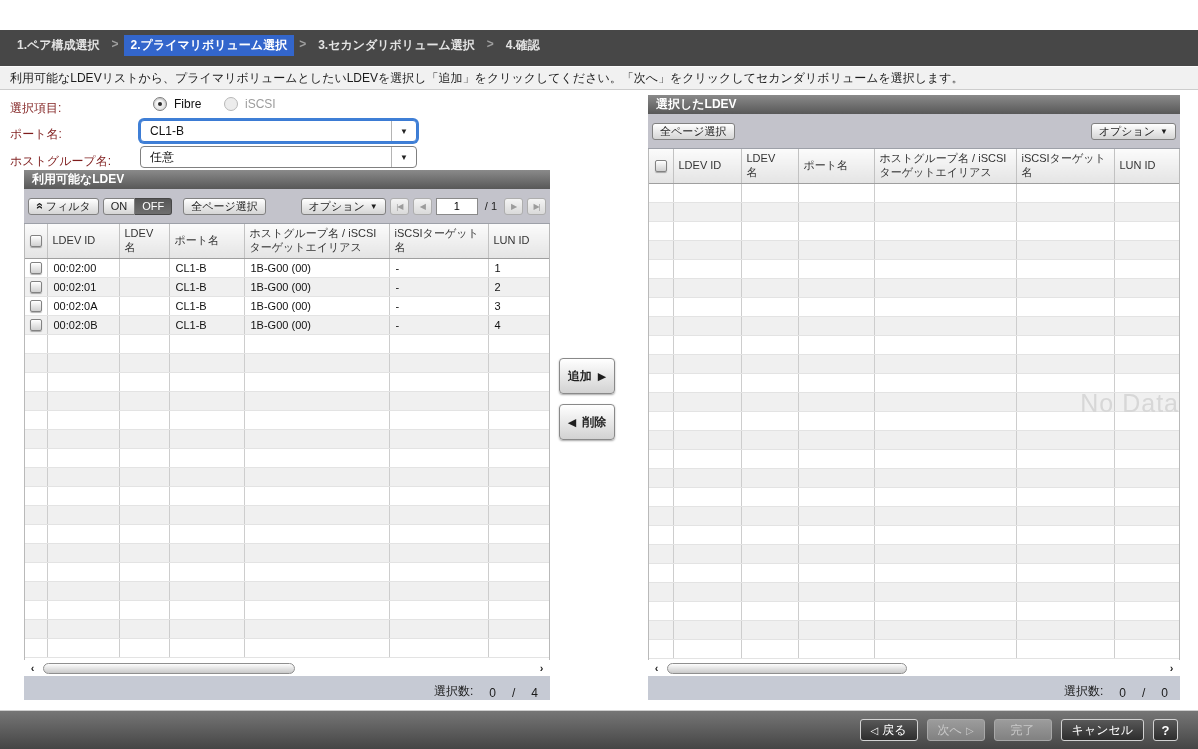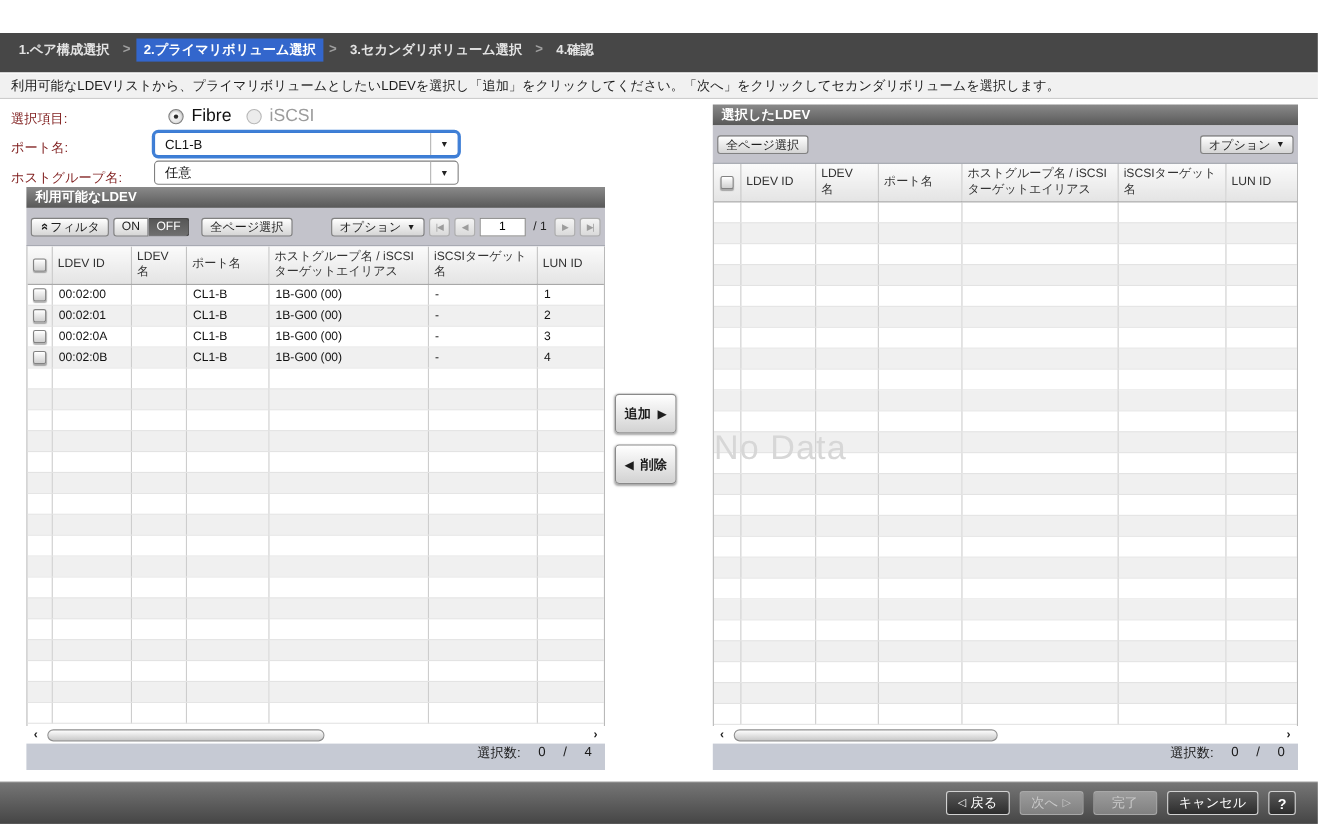--- a/index.html
+++ b/index.html
@@ -29,21 +29,21 @@
   .step.active{background:var(--active-step-bg,#3366cc);color:#fff}
   .crumb-sep{color:#9f9f9f;padding:2px 5px}
 
   
   .instruction{position:absolute;left:0;top:66px;right:0;height:24px;background:#f1f1f1;
     border-top:1px solid #fbfbfb;border-bottom:1px solid #cdcdcd;
     font-size:12px;color:#1c1c1c;display:flex;align-items:center;padding:0 10px;white-space:nowrap}
 
   
   .flabel{position:absolute;font-size:12px;color:#7f1d1d;white-space:nowrap}
-  .radio{position:absolute;display:flex;align-items:center;gap:7px;font-size:16px;color:#111;cursor:pointer}
+  .radio{position:absolute;display:flex;align-items:center;gap:7px;font-size:12px;color:#111;cursor:pointer}
   .rdot{width:14px;height:14px;border-radius:50%;border:1px solid #7d7d7d;
     background:radial-gradient(circle at 35% 30%,#fff,#d8d8d8);box-shadow:inset 0 1px 2px rgba(0,0,0,.25);position:relative}
   .radio.sel .rdot::after{content:"";position:absolute;inset:4px;border-radius:50%;background:#2b2b2b}
   .radio.disabled{color:#9c9c9c}
   .radio.disabled .rdot{border-color:#b8b8b8;background:#ececec;box-shadow:none}
   .dd{position:absolute;height:22px;width:277px;background:#fff;border:1px solid #808080;
     border-radius:4px;display:flex;align-items:center;font-size:12px;color:#111;cursor:pointer}
   .dd .txt{flex:1;padding-left:9px;white-space:nowrap;overflow:hidden}
   .dd .arrow{width:25px;align-self:stretch;border-left:1px solid #b4b4b4;
     display:flex;align-items:center;justify-content:center;font-size:8px;color:#222}
@@ -53,21 +53,21 @@
   .panel{position:absolute;display:flex;flex-direction:column}
   .panel.left{left:24px;top:170px;width:526px;height:530px}
   .panel.right{left:648px;top:95px;width:532px;height:605px}
   .panel-title{height:19px;background:linear-gradient(var(--panel-header-bg,#8a8a8a),#585858);
     color:#fff;font-size:12px;font-weight:bold;display:flex;align-items:center;padding:0 8px;flex:none}
   .panel-toolbar{height:20px;background:#c3c3cb;display:flex;align-items:center;gap:4px;
     padding:17px 4px;border-bottom:1px solid #9da0a8;flex:none}
   .tablewrap{flex:1;overflow:hidden;background:#fff;position:relative;
     border-left:1px solid #b9b9b9;border-right:1px solid #b9b9b9}
   .hscroll{height:16px;background:#fff;display:flex;align-items:center;flex:none;padding:0 2px}
-  .panel-footer{height:24px;background:var(--panel-footer-bg,#c6cad4);display:flex;align-items:flex-start;
+  .panel-footer{height:24px;background:var(--panel-footer-bg,#c6cad4);display:flex;align-items:flex-end;
     justify-content:flex-end;font-size:12px;color:#1a1a1a;padding-right:12px;gap:16px;flex:none}
 
   
   .btn{display:inline-flex;align-items:center;justify-content:center;gap:3px;
     background:linear-gradient(#ffffff,#d5d5d5);border:1px solid #818181;border-radius:3px;
     height:17px;padding:0 7px;font-size:11px;color:#1e1e1e;white-space:nowrap;cursor:pointer}
   .seg{display:inline-flex}
   .seg .btn:first-child{border-radius:3px 0 0 3px}
   .seg .btn:last-child{border-radius:0 3px 3px 0;border-left:none}
   .btn.pressed{background:linear-gradient(#565656,#6f6f6f);color:#fff;border-color:#474747}
@@ -87,21 +87,21 @@
     border-bottom:1px solid #9f9f9f;height:34px;padding:2px 5px;text-align:left;
     font-weight:normal;color:#333;vertical-align:middle;overflow:hidden;cursor:pointer}
   .grid th span{white-space:pre-line;line-height:1.25}
   .grid td{border-right:1px solid #cdcdcd;border-bottom:1px solid #e3e3e3;height:19px;
     padding:0 6px;color:#111;overflow:hidden;white-space:nowrap}
   .grid tbody tr:nth-child(even){background:var(--row-alt-bg,#f0f0f0)}
   .grid .cbcol{text-align:center;padding:0}
   .cb{display:inline-block;width:12px;height:12px;border:1px solid #828282;border-radius:2px;
     background:linear-gradient(#ffffff,#d0d0d0);box-shadow:0 1px 1px rgba(0,0,0,.3),inset 0 1px 0 #fff;
     vertical-align:middle;cursor:pointer}
-  .nodata{position:absolute;left:0;right:0;top:240px;text-align:left;font-size:31px;
+  .nodata{position:absolute;left:0;right:0;top:240px;text-align:right;font-size:25px;
     color:var(--no-data-color,#d7d7d7);letter-spacing:1px;pointer-events:none}
 
   
   .hs-arrow{width:13px;font-size:11px;font-weight:bold;color:#222;text-align:center;cursor:pointer;line-height:1}
   .hs-track{flex:1;position:relative;height:13px}
   .hs-thumb{position:absolute;top:1px;height:11px;border:1px solid #8f8f8f;border-radius:6px;
     background:linear-gradient(#fdfdfd,#c9c9c9);cursor:pointer}
 
   
   .midbtn{position:absolute;left:559px;width:56px;height:36px;

